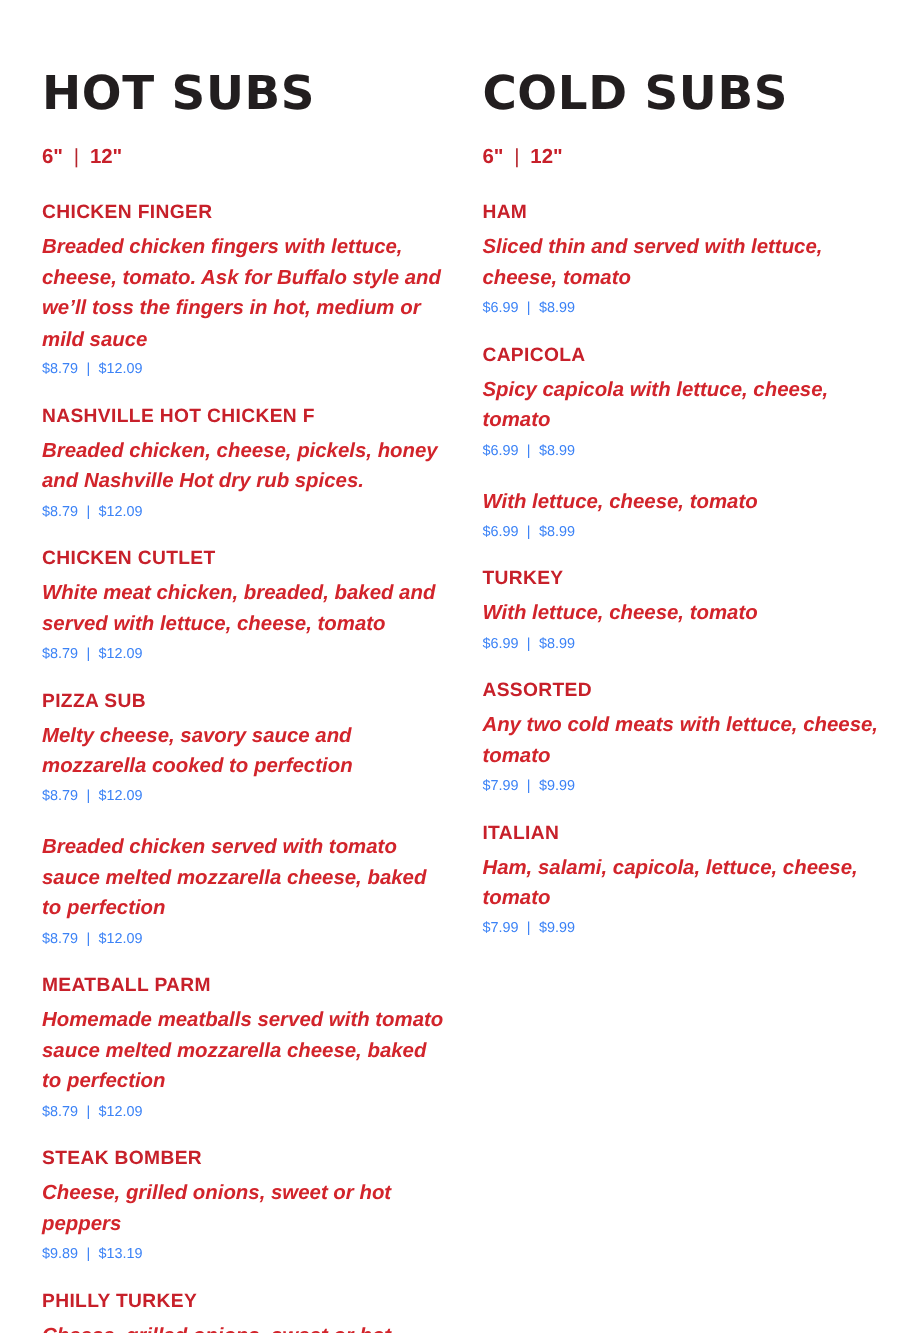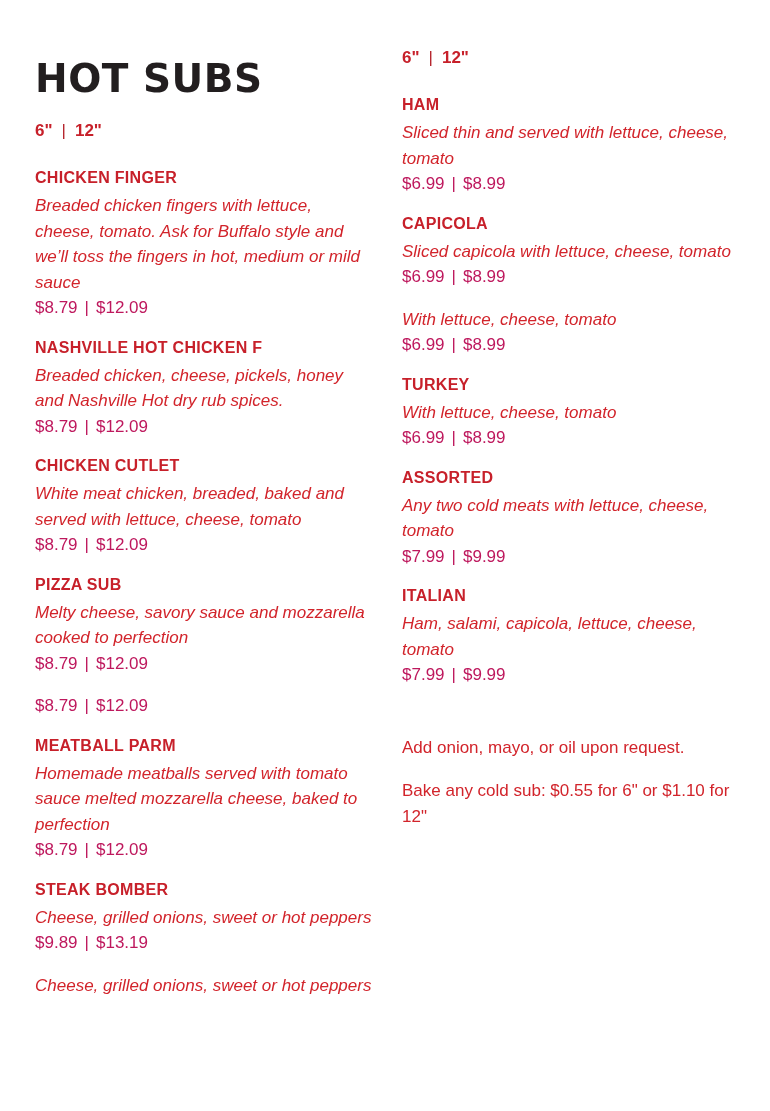--- a/index.html
+++ b/index.html
@@ -49,24 +49,25 @@
     letter-spacing: 0.3px;
     color: #c7202a;
     line-height: 20px;
     margin-bottom: 5px;
   }
   .item-desc {
     font-size: 17px;
     font-style: italic;
     color: #d2242b;
     line-height: 25.5px;
+    font-weight: bold;
   }
   .item-price {
-    font-size: 17px;
-    color: #be185d;
+    font-size: 12px;
+    color: #3b82f6;
     line-height: 25.5px;
   }
   .item-price .sep { margin: 0 7px; }
   .notes { margin-top: 47px; }
   .note {
     font-size: 17px;
     color: #d2242b;
     line-height: 26px;
     margin: 0 0 17px 0;
   }
@@ -98,52 +99,55 @@
       <div class="item-price"><span>$8.79</span><span class="sep">|</span><span>$12.09</span></div>
     </div>
 
     <div class="item">
       <div class="item-name">PIZZA SUB</div>
       <div class="item-desc">Melty cheese, savory sauce and mozzarella cooked to perfection</div>
       <div class="item-price"><span>$8.79</span><span class="sep">|</span><span>$12.09</span></div>
     </div>
 
     <div class="item">
+      <div class="item-desc">Breaded chicken served with tomato sauce melted mozzarella cheese, baked to perfection</div>
       <div class="item-price"><span>$8.79</span><span class="sep">|</span><span>$12.09</span></div>
     </div>
 
     <div class="item">
       <div class="item-name">MEATBALL PARM</div>
       <div class="item-desc">Homemade meatballs served with tomato sauce melted mozzarella cheese, baked to perfection</div>
       <div class="item-price"><span>$8.79</span><span class="sep">|</span><span>$12.09</span></div>
     </div>
 
     <div class="item">
       <div class="item-name">STEAK BOMBER</div>
       <div class="item-desc">Cheese, grilled onions, sweet or hot peppers</div>
       <div class="item-price"><span>$9.89</span><span class="sep">|</span><span>$13.19</span></div>
     </div>
 
     <div class="item">
+      <div class="item-name">PHILLY TURKEY</div>
       <div class="item-desc">Cheese, grilled onions, sweet or hot peppers</div>
     </div>
   </section>
 
   <section class="col">
+    <h1 class="section-title">COLD SUBS</h1>
     <div class="sizes"><span>6"</span><span class="sep">|</span><span>12"</span></div>
 
     <div class="item">
       <div class="item-name">HAM</div>
       <div class="item-desc">Sliced thin and served with lettuce, cheese, tomato</div>
       <div class="item-price"><span>$6.99</span><span class="sep">|</span><span>$8.99</span></div>
     </div>
 
     <div class="item">
       <div class="item-name">CAPICOLA</div>
-      <div class="item-desc">Sliced capicola with lettuce, cheese, tomato</div>
+      <div class="item-desc">Spicy capicola with lettuce, cheese, tomato</div>
       <div class="item-price"><span>$6.99</span><span class="sep">|</span><span>$8.99</span></div>
     </div>
 
     <div class="item">
       <div class="item-desc">With lettuce, cheese, tomato</div>
       <div class="item-price"><span>$6.99</span><span class="sep">|</span><span>$8.99</span></div>
     </div>
 
     <div class="item">
       <div class="item-name">TURKEY</div>
@@ -156,19 +160,15 @@
       <div class="item-desc">Any two cold meats with lettuce, cheese, tomato</div>
       <div class="item-price"><span>$7.99</span><span class="sep">|</span><span>$9.99</span></div>
     </div>
 
     <div class="item">
       <div class="item-name">ITALIAN</div>
       <div class="item-desc">Ham, salami, capicola, lettuce, cheese, tomato</div>
       <div class="item-price"><span>$7.99</span><span class="sep">|</span><span>$9.99</span></div>
     </div>
 
-    <div class="notes">
-      <p class="note">Add onion, mayo, or oil upon request.</p>
-      <p class="note">Bake any cold sub: $0.55 for 6" or $1.10 for 12"</p>
-    </div>
   </section>
 
 </div>
 
 </body></html>

